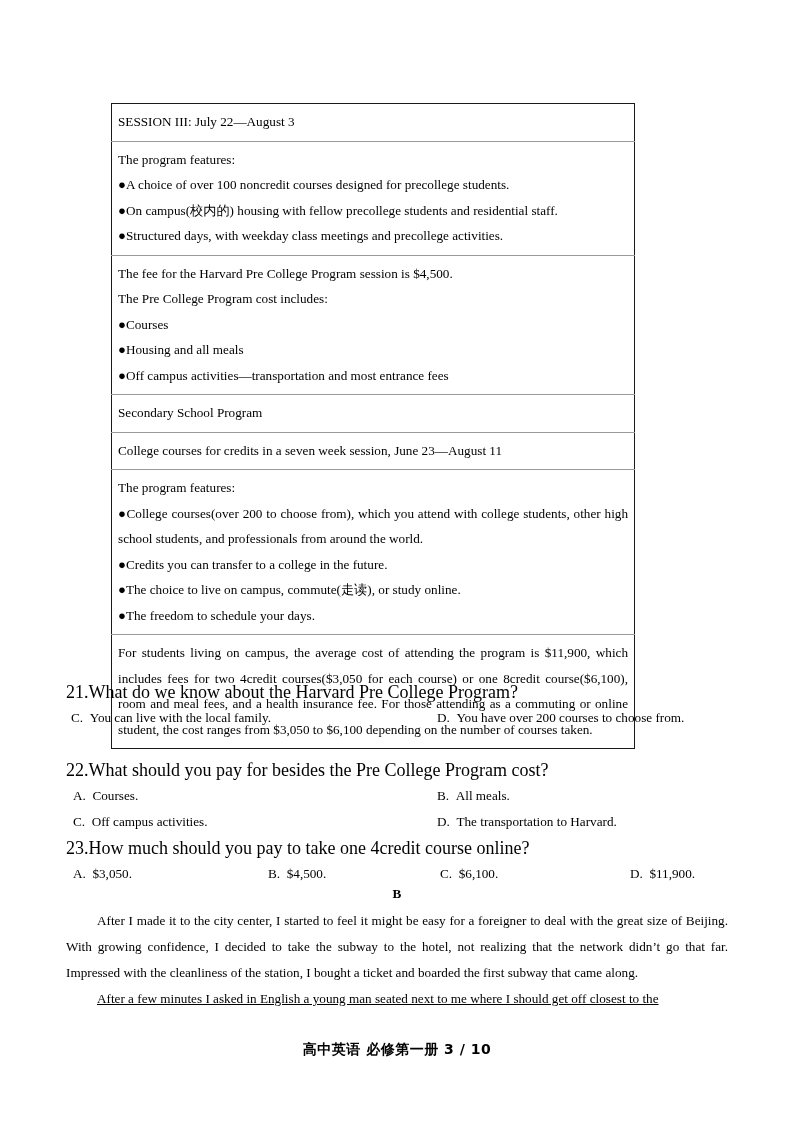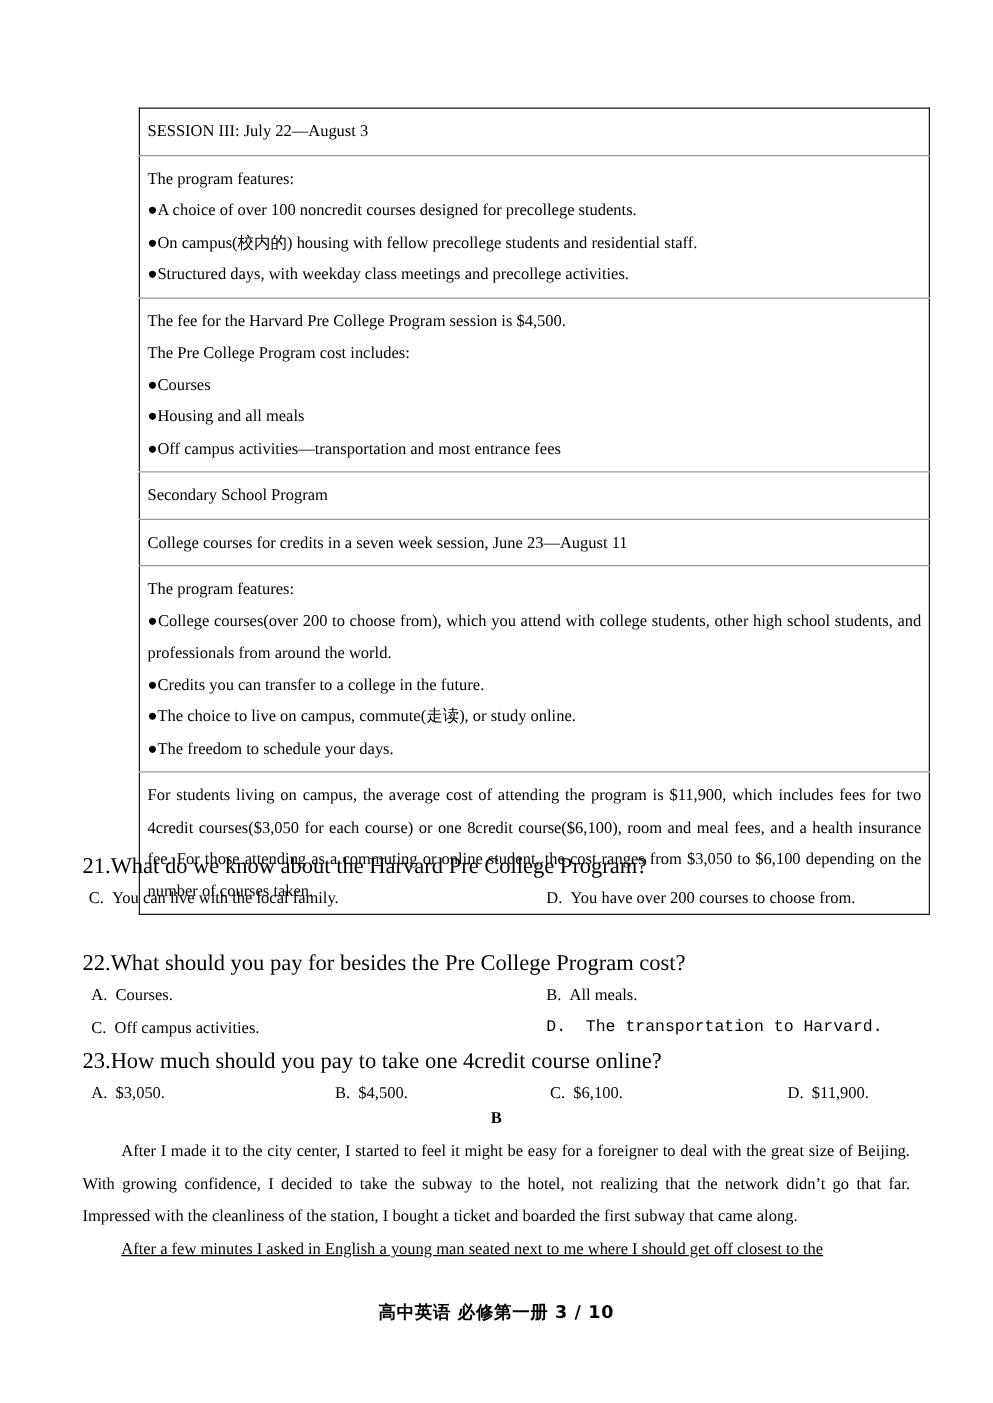--- a/index.html
+++ b/index.html
@@ -21,22 +21,22 @@
     left: 0; top: 0;
     width: 794px;
     height: 1122px;
     overflow: hidden;
   }
 
   
   .info-table {
     position: absolute;
     left: 111px;
-    top: 86px;
-    width: 633px;
+    top: 103px;
+    width: 524px;
     border-collapse: collapse;
     border: 1px solid #1a1a1a;
     table-layout: fixed;
   }
   .info-table td {
     border-top: 1px solid #9a9a9a;
     border-bottom: 1px solid #9a9a9a;
     padding: 5px 6px 6px 6px;
     vertical-align: top;
     font-size: 13.2px;
@@ -183,21 +183,21 @@
   </div>
 
   <div class="qblock" style="top:757px;">
     <div class="q-stem"><span class="qnum">22.</span><span>What should you pay for besides the Pre College Program cost?</span></div>
     <div class="opt-row">
       <span class="opt" style="left:7px;"><span>A.</span>&nbsp;&nbsp;<span>Courses.</span></span>
       <span class="opt" style="left:371px;"><span>B.</span>&nbsp;&nbsp;<span>All meals.</span></span>
     </div>
     <div class="opt-row">
       <span class="opt" style="left:7px;"><span>C.</span>&nbsp;&nbsp;<span>Off campus activities.</span></span>
-      <span class="opt" style="left:371px;font-family:Liberation Mono, monospace;"><span>D.</span>&nbsp;&nbsp;<span>The transportation to Harvard.</span></span>
+      <span class="opt" style="left:371px;"><span>D.</span>&nbsp;&nbsp;<span>The transportation to Harvard.</span></span>
     </div>
   </div>
 
   <div class="qblock" style="top:835px;">
     <div class="q-stem"><span class="qnum">23.</span><span>How much should you pay to take one 4credit course online?</span></div>
     <div class="opt-row">
       <span class="opt" style="left:7px;"><span>A.</span>&nbsp;&nbsp;<span>$3,050.</span></span>
       <span class="opt" style="left:202px;"><span>B.</span>&nbsp;&nbsp;<span>$4,500.</span></span>
       <span class="opt" style="left:374px;"><span>C.</span>&nbsp;&nbsp;<span>$6,100.</span></span>
       <span class="opt" style="left:564px;"><span>D.</span>&nbsp;&nbsp;<span>$11,900.</span></span>

